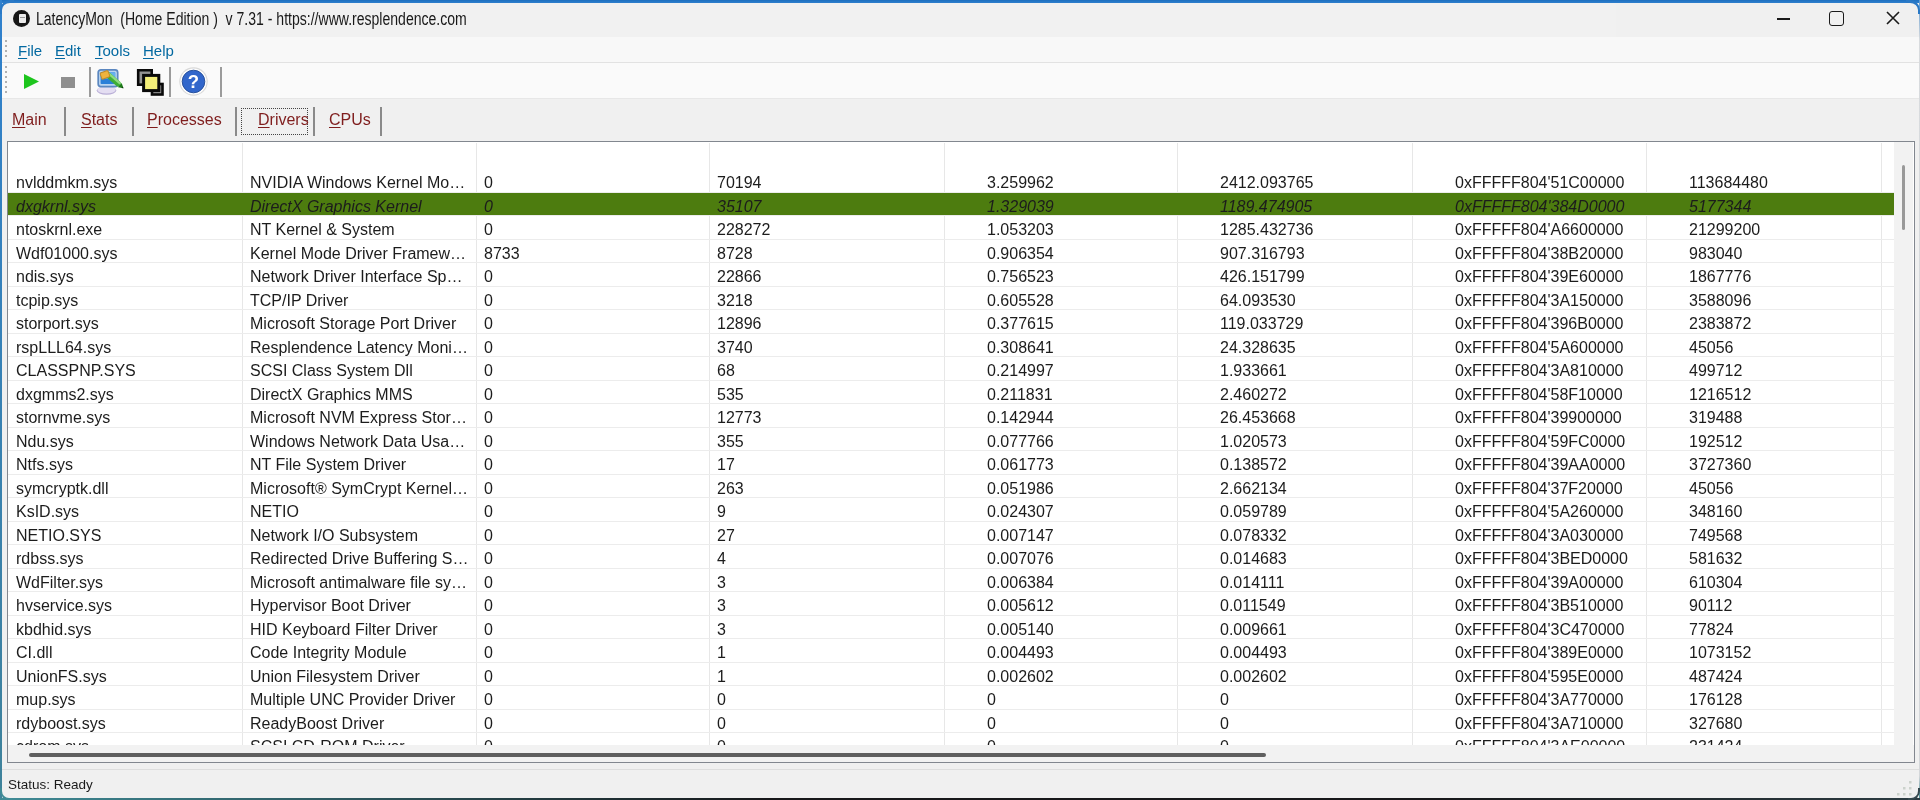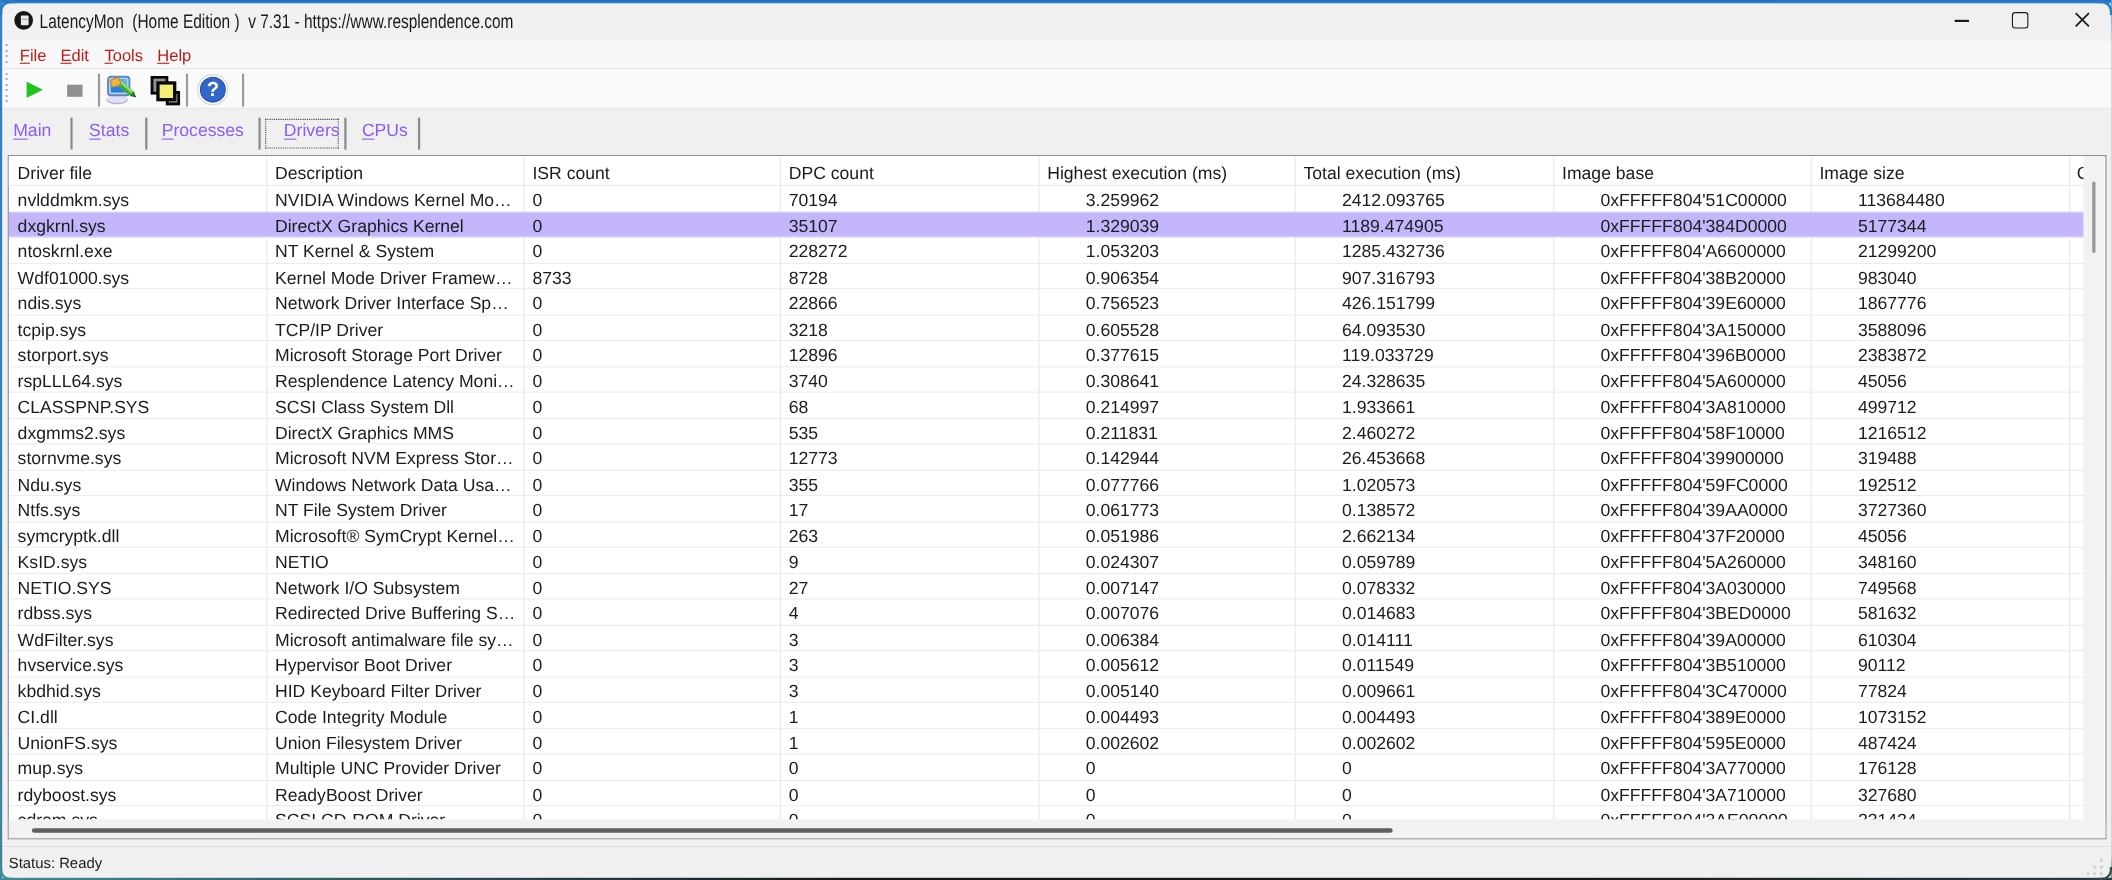--- a/index.html
+++ b/index.html
@@ -19,42 +19,42 @@
   #title{left:0;top:3px;width:1616px;height:34px;background:#f1f1f1;}
   #appico{left:13px;top:6.5px;width:17px;height:17px;border-radius:50%;background:#161616;}
   #appico i{position:absolute;left:5.5px;top:4.5px;width:7px;height:8.5px;background:#ececec;border-radius:1px;}
   #appico b{position:absolute;left:6.5px;top:7px;width:5px;height:1.2px;background:#999;}
   #ttext{left:36px;top:6px;font-size:18px;color:#191919;transform:scaleX(0.78);transform-origin:0 0;white-space:pre;}
   #btnmin{left:1777px;top:15px;width:13px;height:2px;background:#1a1a1a;}
   #btnmax{left:1829px;top:7.5px;width:13px;height:13px;border:1.8px solid #1a1a1a;border-radius:3px;}
   
   #menubar{left:0;top:37px;width:1920px;height:25px;background:#f8f8f8;border-bottom:1px solid #e2e2e2;}
   .grip{width:2px;background-image:repeating-linear-gradient(to bottom,#b0b0b0 0 2px,transparent 2px 5px);}
-  #menubar .item{position:absolute;top:5px;font-size:15px;color:#b91c1c;}
+  #menubar .item{position:absolute;top:5px;font-size:15px;color:#0369a1;}
   
   #toolbar{left:0;top:63px;width:1920px;height:35px;background:#fafafa;border-bottom:1px solid #e7e7e7;}
   .tsep{position:absolute;top:4px;width:1.5px;height:30px;background:#9b9b9b;}
   
   #tabbar{left:0;top:99px;width:1920px;height:42px;background:#f0f0f0;}
-  #tabbar .tab{position:absolute;top:12px;font-size:16px;color:#8b5cf6;}
+  #tabbar .tab{position:absolute;top:12px;font-size:16px;color:#7f1d1d;}
   #tabbar .tsep2{position:absolute;top:8px;width:1.5px;height:29px;background:#8a8a8a;}
   #focusbox{left:241px;top:9px;width:65px;height:25px;border:1px dotted #444;}
   .u{text-decoration:underline;text-underline-offset:2px;}
   
   #table{left:7px;top:141px;width:1908px;height:622px;background:#fff;border:1px solid #82878f;box-sizing:border-box;}
   #thead{position:absolute;left:0;top:0;width:1887px;height:27px;background:#fff;overflow:hidden;box-sizing:border-box;border-bottom:1px solid #ececec;}
   #thead span{position:absolute;top:8px;font-size:16px;color:#1a1a1a;white-space:pre;}
   .vline{position:absolute;top:1px;width:1px;background:#e7e7e7;height:602px;}
   #rows{position:absolute;left:0;top:27px;width:1887px;height:576px;overflow:hidden;}
   .row{display:flex;height:23.5px;box-sizing:border-box;border-bottom:1px solid #ececec;align-items:center;padding-top:5.5px;white-space:nowrap;}
   .row div{font-size:16px;color:#1c1c1c;flex:none;overflow:hidden;text-overflow:ellipsis;box-sizing:border-box;padding-left:8px;padding-right:5px;}
   .c0{width:234px;}
   .c1{width:234px;}.c2{width:233px;}.c3{width:235px;}.c4{width:233px;margin-left:35px;}.c5{width:235px;}.c6{width:234px;}.c7{width:235px;}
   .c8{width:113px;text-overflow:clip !important;}
-  .sel{background:#c4b5fd;}
+  .sel{background:#4d7c0f;font-style:italic;}
   
   #vtrack{position:absolute;left:1886px;top:0px;width:19px;height:603px;background:#f2f2f2;}
   #vthumb{position:absolute;left:8px;top:23px;width:3px;height:65px;background:#999;border-radius:2px;}
   #htrack{position:absolute;left:0px;top:603px;width:1906px;height:17px;background:#f2f2f2;}
   #hthumb{position:absolute;left:21px;top:8px;width:1237px;height:3.5px;background:#5f5f5f;border-radius:2px;}
   
   #status{left:0;top:769px;width:1920px;height:29px;background:#f0f0f0;border-top:1px solid #dedede;}
   #status span{position:absolute;left:8px;top:7px;font-size:13.5px;color:#1a1a1a;}
 </style>
 </head>
@@ -137,31 +137,20 @@
   <span class="tab" style="left:147px"><span class="u">P</span>rocesses</span>
   <div class="tsep2" style="left:235px"></div>
   <div class="abs" id="focusbox"></div>
   <span class="tab" style="left:258px"><span class="u">D</span>rivers</span>
   <div class="tsep2" style="left:313px"></div>
   <span class="tab" style="left:329px"><span class="u">C</span>PUs</span>
   <div class="tsep2" style="left:380px"></div>
 </div>
 
 <div class="abs" id="table">
-  <div id="thead">
-    <span style="left:8px">Driver file</span>
-    <span style="left:242px">Description</span>
-    <span style="left:476px">ISR count</span>
-    <span style="left:709px">DPC count</span>
-    <span style="left:944px">Highest execution (ms)</span>
-    <span style="left:1177px">Total execution (ms)</span>
-    <span style="left:1412px">Image base</span>
-    <span style="left:1646px">Image size</span>
-    <span style="left:1880px">Company</span>
-  </div>
   <div class="vline" style="left:234px"></div>
   <div class="vline" style="left:468px"></div>
   <div class="vline" style="left:701px"></div>
   <div class="vline" style="left:936px"></div>
   <div class="vline" style="left:1169px"></div>
   <div class="vline" style="left:1404px"></div>
   <div class="vline" style="left:1638px"></div>
   <div class="vline" style="left:1873px"></div>
   <div id="rows">
       <div class="row">

